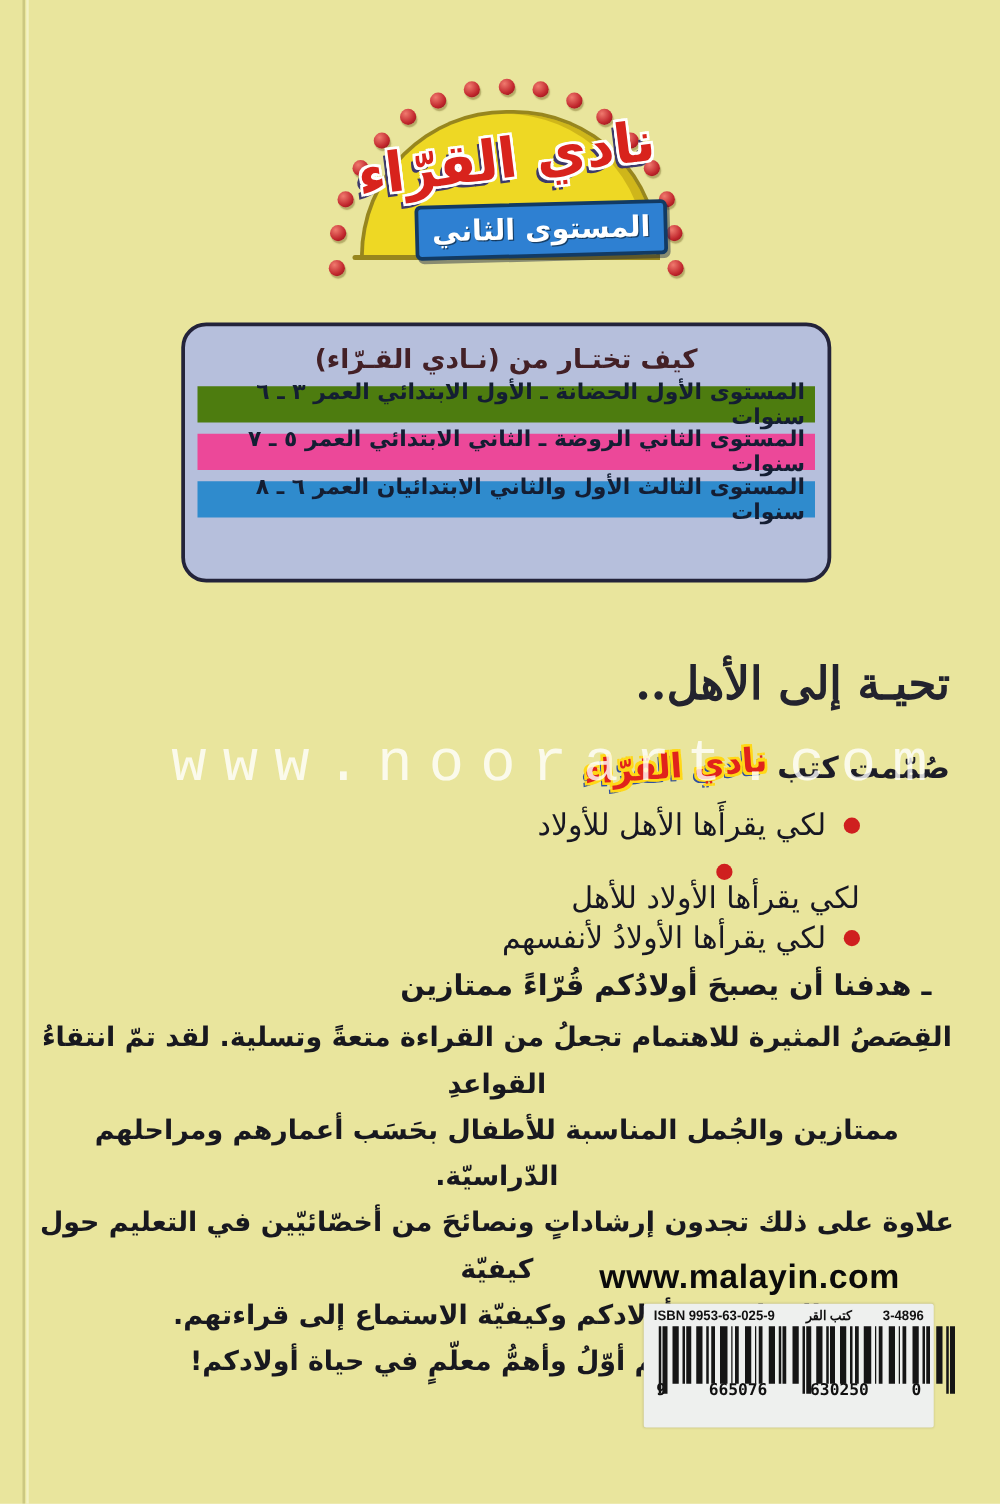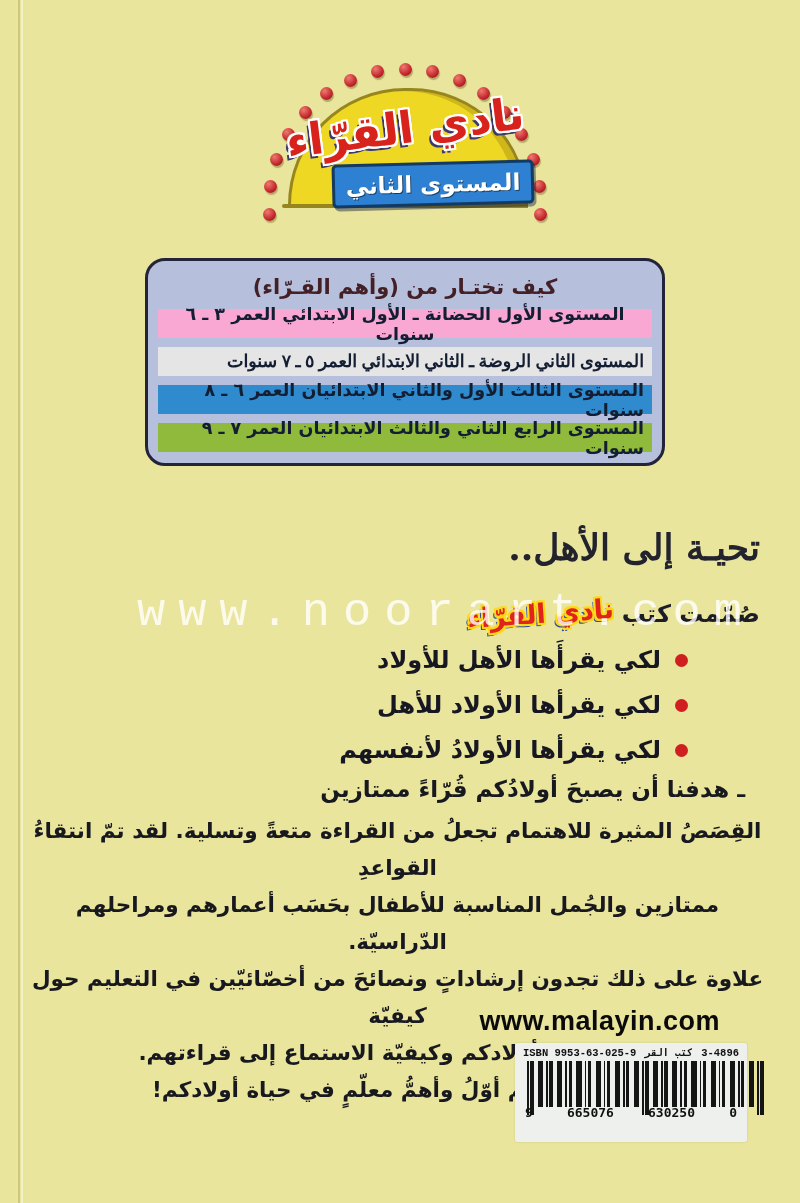--- a/index.html
+++ b/index.html
@@ -87,21 +87,21 @@
     font-size:27px;font-weight:bold;color:#e0231c;display:inline-block;
     transform:rotate(-4deg);
     text-shadow:
       -2px -2px 0 #ffd817, 2px -2px 0 #ffd817, -2px 2px 0 #ffd817, 2px 2px 0 #ffd817,
       0 -2px 0 #ffd817, 0 2px 0 #ffd817,
       -3px 3px 0 #2f4fa0;
   }
   .bullet-item{
     position:absolute;right:112px;direction:rtl;
     display:flex;align-items:center;
-    font-size:24px;font-weight:bold;color:#171722;
+    font-size:24px;font-weight:normal;color:#171722;
   }
   .bullet-dot{
     width:13px;height:13px;border-radius:50%;background:#cf1f1f;
     margin-left:14px;flex:0 0 auto;
   }
   .goal-line{
     position:absolute;right:55px;top:776px;direction:rtl;
     font-size:23px;font-weight:bold;color:#18181f;
   }
   .body-text{
@@ -116,21 +116,21 @@
     font-size:27px;font-weight:bold;color:#0a0a0a;letter-spacing:.5px;
     font-family:"Liberation Sans",sans-serif;
   }
   .barcode-label{
     position:absolute;left:515px;top:1043px;width:232px;height:99px;
     background:#eef0ee;border-radius:2px;box-sizing:border-box;
     padding:4px 8px 0 8px;box-shadow:0 0 2px rgba(0,0,0,.15);
   }
   .isbn-line{
     display:flex;justify-content:space-between;align-items:baseline;
-    font-family:Liberation Mono, monospace;
+    font-family:Liberation Sans, sans-serif;
     font-size:10.5px;font-weight:bold;color:#111;white-space:nowrap;
     transform:scaleY(1.05);
   }
   .isbn-ar{font-size:10px;}
   .bars{position:relative;height:54px;margin:2px 4px 0 4px;display:flex;align-items:flex-start;}
   .bar{background:#151515;height:46px;flex:0 0 auto;}
   .bar.guard{height:54px;}
   .digits{
     display:flex;justify-content:space-between;margin:-10px 2px 0 2px;
     font-family:"DejaVu Sans Mono",monospace;font-size:13px;font-weight:bold;color:#111;
@@ -166,40 +166,39 @@
         <div class="logo-dot" style="left: 11.7422px; top: 122.16px;"></div>
         <div class="logo-dot" style="left: 10.8313px; top: 149.987px;"></div>
       </div>
     <div class="brand-script">نادي القرّاء</div>
     <div class="level-ribbon">
       <span>المستوى الثاني</span>
     </div>
   </div>
 
   <div class="levels-box">
-    <div class="levels-title">كيف تختـار من (وأهم القـرّاء)</div>
-    <div class="level-row" style="background: #f9a8d4; text-align: center;">المستوى الأول الحضانة ـ الأول الابتدائي العمر ٣ ـ ٦ سنوات</div>
-    <div class="level-row" style="background: #e5e5e5; font-family: Liberation Serif, serif;">المستوى الثاني الروضة ـ الثاني الابتدائي العمر ٥ ـ ٧ سنوات</div>
+    <div class="levels-title">كيف تختـار من (نـادي القـرّاء)</div>
+    <div class="level-row" style="background: #4d7c0f;">المستوى الأول الحضانة ـ الأول الابتدائي العمر ٣ ـ ٦ سنوات</div>
+    <div class="level-row" style="background: #ec4899;">المستوى الثاني الروضة ـ الثاني الابتدائي العمر ٥ ـ ٧ سنوات</div>
     <div class="level-row" style="background: rgb(47, 139, 205);">المستوى الثالث الأول والثاني الابتدائيان العمر ٦ ـ ٨ سنوات</div>
-    <div class="level-row" style="background: rgb(143, 186, 60);">المستوى الرابع الثاني والثالث الابتدائيان العمر ٧ ـ ٩ سنوات</div>
   </div>
 
   <div class="greeting-heading">تحيـة إلى الأهل..</div>
   <div class="watermark">www.noorart.com</div>
 
   <div class="designed-line">
     <span class="designed-prefix">صُمّمت كتب</span>
     <span class="designed-brand">نادي القرّاء</span>
   </div>
 
   <div class="bullet-item" style="top:646px;">
     <span class="bullet-dot"></span>
     <span>لكي يقرأَها الأهل للأولاد</span>
   </div>
-  <div class="bullet-item" style="top:691px;">
+  <div class="bullet-item" style="top:691px;flex-direction:column;">
     <span class="bullet-dot"></span>
     <span>لكي يقرأها الأولاد للأهل</span>
   </div>
   <div class="bullet-item" style="top:736px;">
     <span class="bullet-dot"></span>
     <span>لكي يقرأها الأولادُ لأنفسهم</span>
   </div>
 
   <div class="goal-line">ـ هدفنا أن يصبحَ أولادُكم قُرّاءً ممتازين</div>
 

